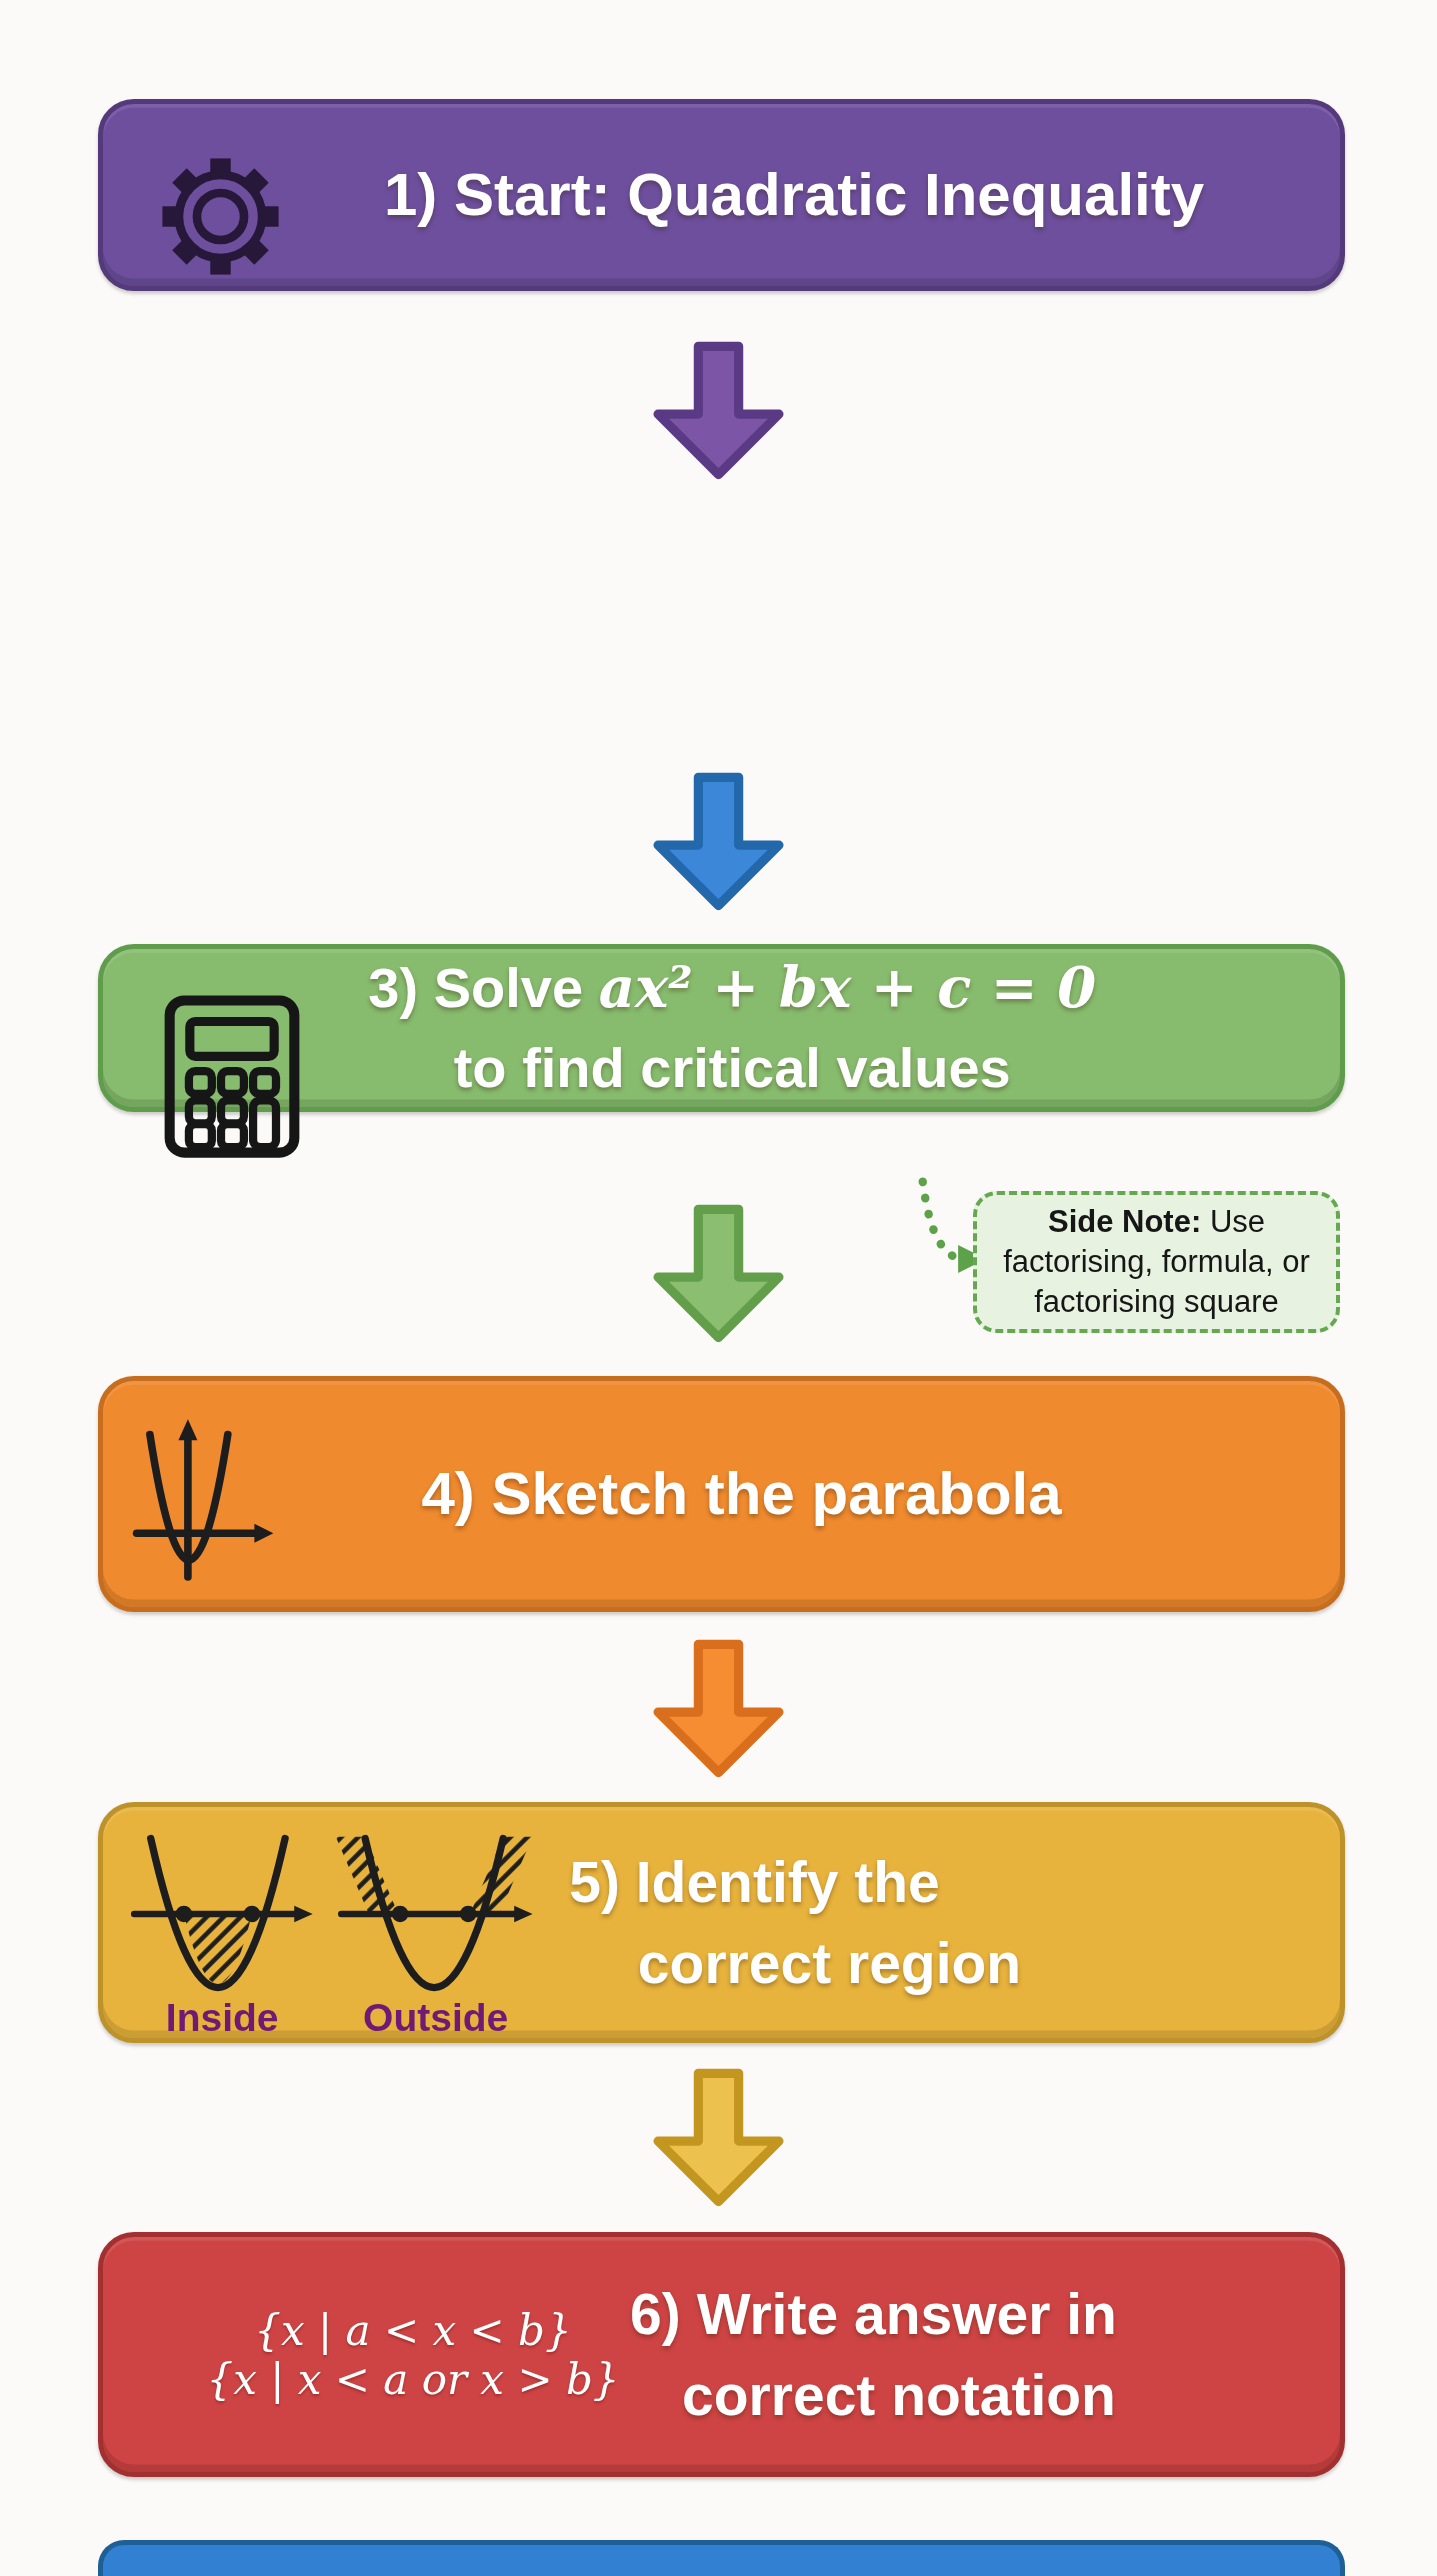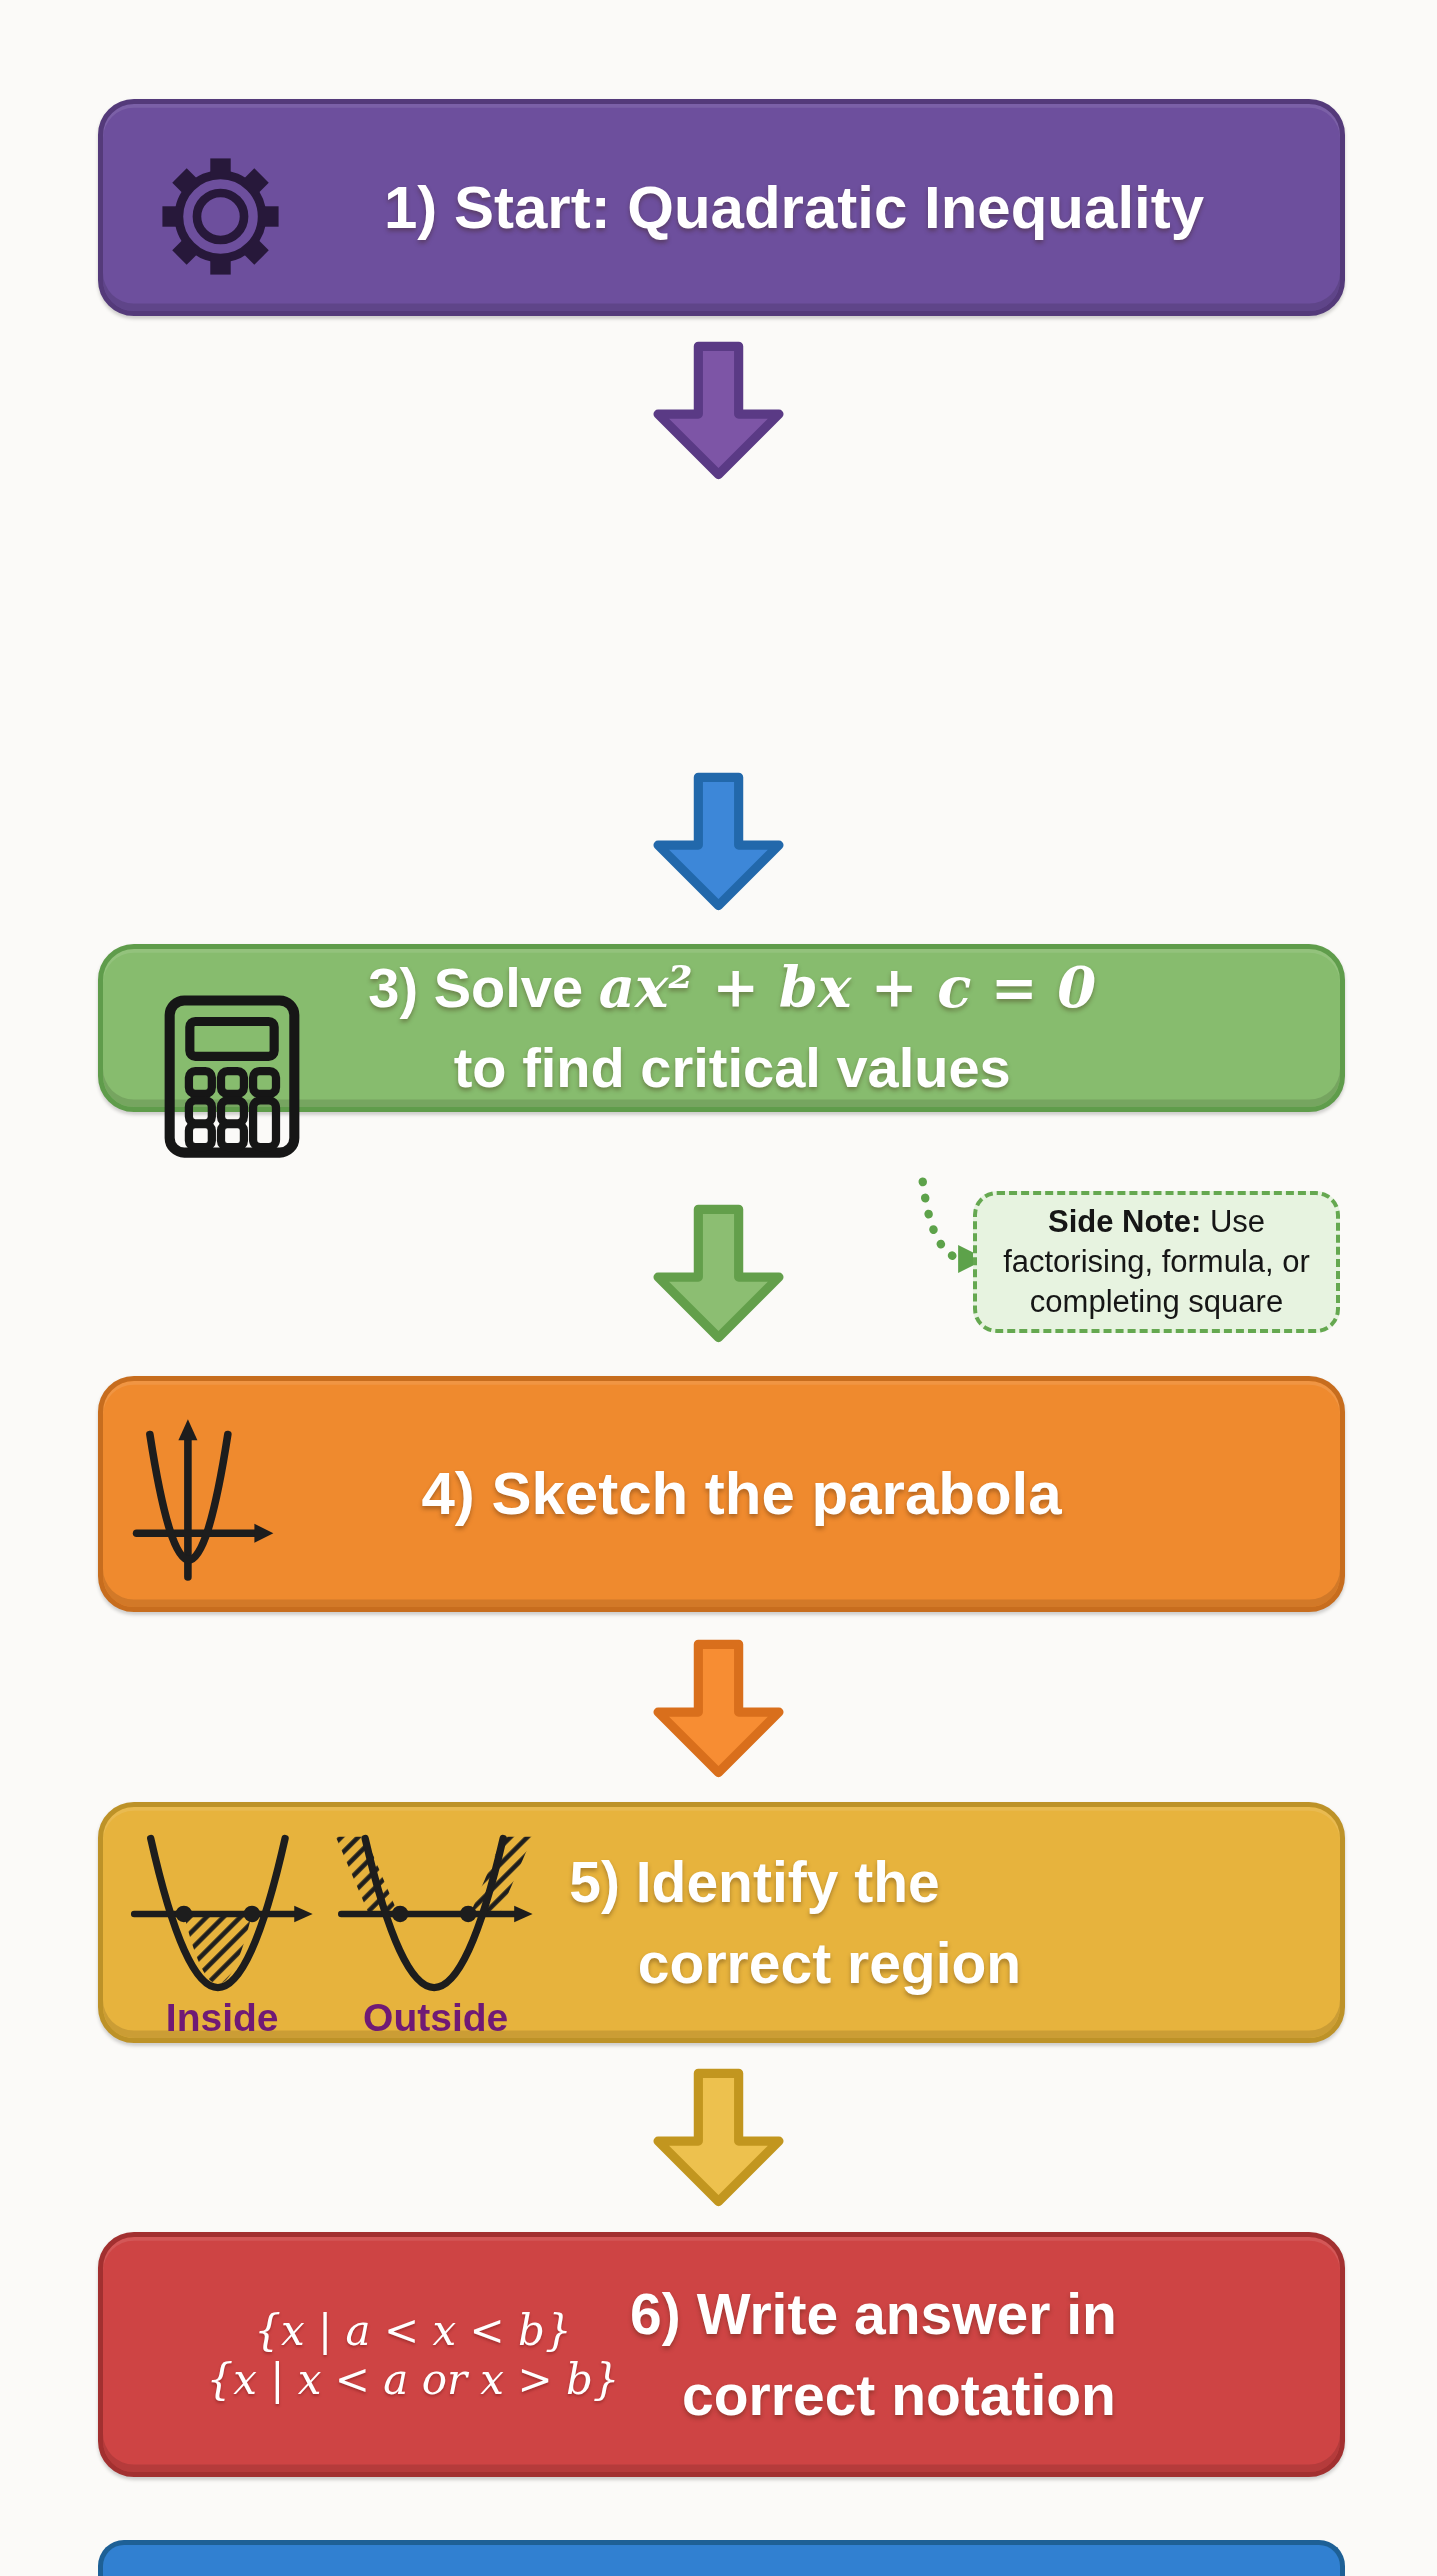--- a/index.html
+++ b/index.html
@@ -4,21 +4,21 @@
 <style>
   html,body{margin:0;padding:0;}
   body{width:1438px;height:2576px;overflow:hidden;background:#fbfaf8;
        font-family:"Liberation Sans",sans-serif;}
   #canvas{position:relative;width:1438px;height:2576px;background:#fbfaf8;}
 
   .box{position:absolute;left:98px;width:1247px;border-radius:36px;
        background:var(--fill);border:5.6px solid var(--border);
        box-sizing:border-box;
        box-shadow:inset 0 -7.5px 0 rgba(0,0,0,.12), inset 0 3.7px 0 rgba(255,255,255,.10), 0 2.8px 3.7px rgba(0,0,0,.18);}
-  .s1{top:99px;height:217px;}
+  .s1{top:99px;height:192px;}
   .s2{top:510px;height:240px;}
   .s3{top:944px;height:168px;}
   .s4{top:1376px;height:236px;}
   .s5{top:1802px;height:241px;}
   .s6{top:2232px;height:245px;}
 
   .title{position:absolute;inset:0;display:flex;flex-direction:column;
          justify-content:center;align-items:center;color:#fff;font-weight:700;
          text-shadow:0 2.8px 4.7px rgba(55,28,10,.35);line-height:1.42;}
   .s1 .title{padding-left:145px;font-size:60px;}
@@ -138,21 +138,21 @@
   </svg>
 
   <svg class="connector" viewBox="0 0 112 118" style="--cc: #5da24a;">
     <path d="M 38 6 C 44 52 54 78 74 88" fill="none" style="stroke:var(--cc)" stroke-width="9" stroke-linecap="round" stroke-dasharray="0.5 17"></path>
     <polygon points="76,74 106,89 76,104" style="fill:var(--cc)"></polygon>
   </svg>
 
   <div class="sidenote" style="--fill: #e7f3e0; --border: #65a850;">
     <div><span class="b">Side Note:</span><span> Use</span></div>
     <div>factorising, formula, or</div>
-    <div>completing square</div>
+    <div>factorising square</div>
   </div>
 
   <div class="box s4" style="--fill: #ef8a2e; --border: #c76d1e;">
     <svg class="icon-svg" style="left:26px;top:36px" width="152" height="167" viewBox="0 0 160 175">
       <g stroke="#1d1d1d" stroke-width="8" fill="none" stroke-linecap="round">
         <line x1="62" y1="168" x2="62" y2="16"></line>
         <line x1="8" y1="122" x2="140" y2="122"></line>
         <path d="M 22 18 Q 63 282 104 18"></path>
       </g>
       <polygon points="62,2 52,24 72,24" fill="#1d1d1d"></polygon>

